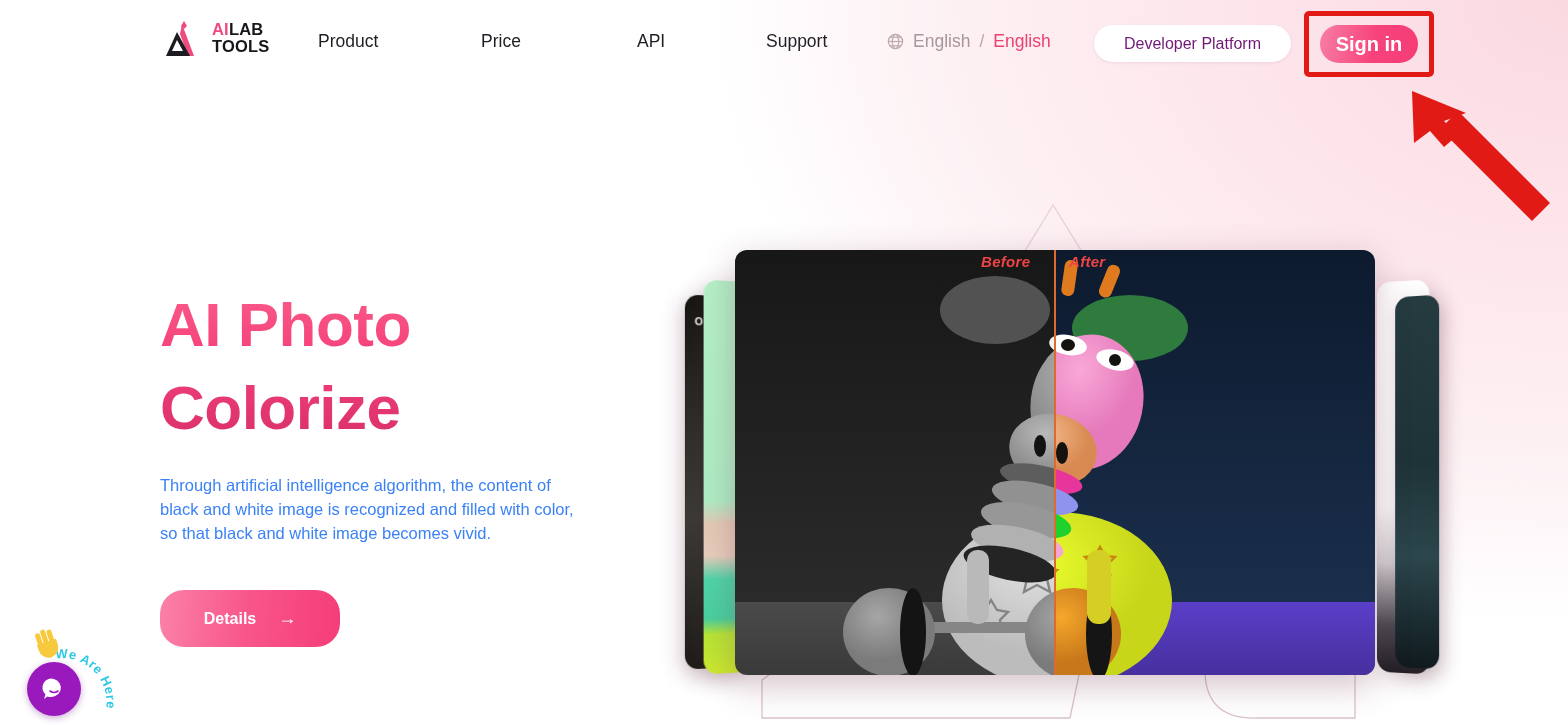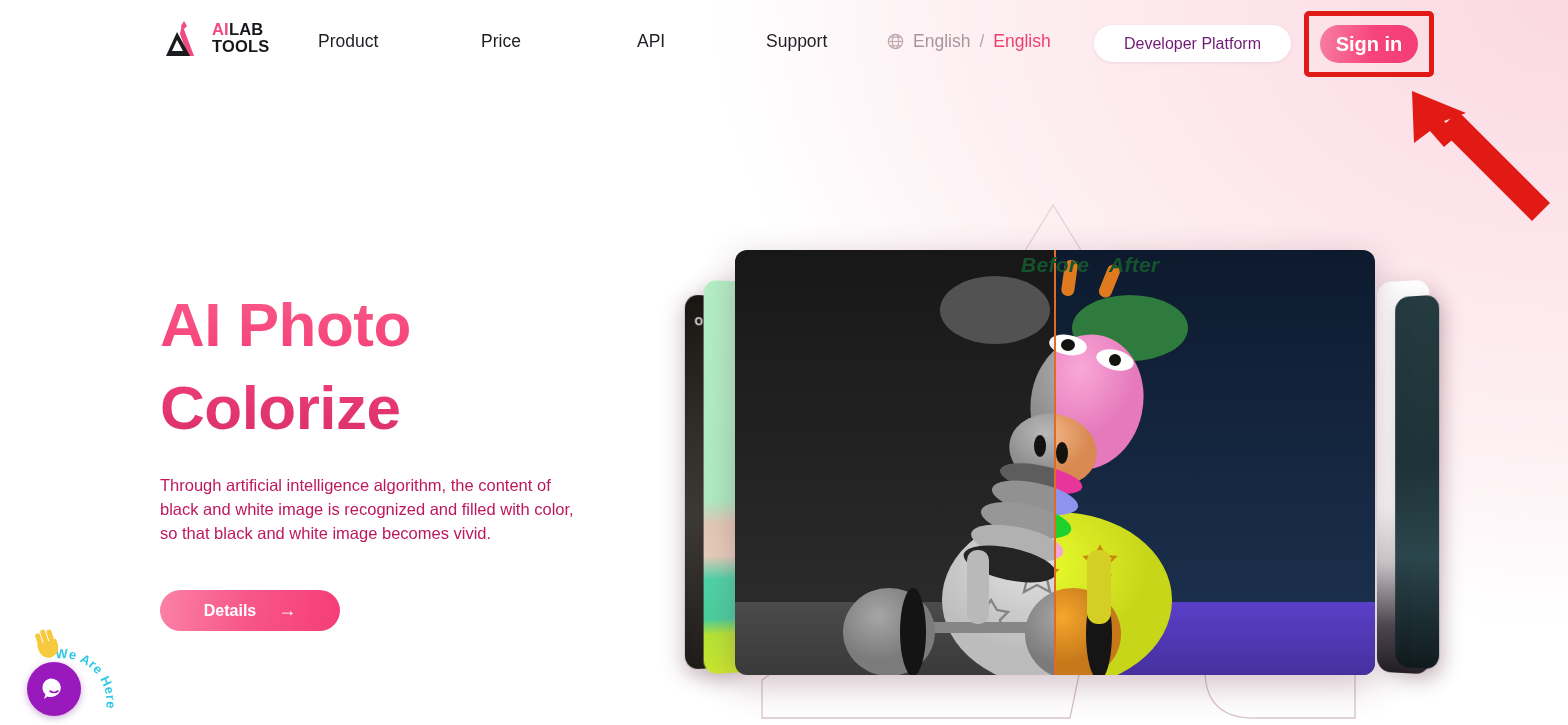--- a/index.html
+++ b/index.html
@@ -78,24 +78,24 @@
   #hero-title {
     font-size:62px; font-weight:bold; line-height:1.34;
     letter-spacing:-0.5px;
     background:linear-gradient(180deg,#fb5d8c 0%,#f5427a 42%,#d72e6b 100%);
     -webkit-background-clip:text; background-clip:text;
     -webkit-text-fill-color:transparent; color:transparent;
     width:400px;
   }
   #hero-desc {
     margin-top:24px; width:420px;
-    font-size:16.5px; line-height:24px; color:#be185d;
+    font-size:16.5px; line-height:24px; color:#3b82f6;
   }
   #details-btn {
-    margin-top:45px; width:180px; height:41px; border-radius:24px;
+    margin-top:45px; width:180px; height:57px; border-radius:24px;
     background:linear-gradient(95deg,#fb81a7 0%,#f8568a 48%,#f53d78 100%);
     color:#ffffff; font-size:16px; font-weight:bold;
     display:flex; align-items:center; justify-content:center; gap:22px;
     cursor:pointer; border:none;
   }
   #details-btn .arrow { font-size:18px; font-weight:normal; }
 
   
   #decor { position:absolute; left:0; top:0; width:1568px; height:725px; z-index:5; pointer-events:none; }
 
@@ -152,23 +152,22 @@
   #before-pane .pane-art { left:0; filter:grayscale(1) brightness(.95); }
   #after-pane  .pane-art { left:-320px; }
 
   #slider-line {
     position:absolute; left:319px; top:0; width:2px; height:425px;
     background:#e06a2b; z-index:6;
   }
 
   .ba-label {
     position:absolute; top:253px; z-index:8;
-    font-size:21px; font-weight:bold; font-style:italic; color:#14532d;
+    font-size:15px; font-weight:bold; font-style:italic; color:#ef4444;
     letter-spacing:.3px;
-    margin-left:40px;
   }
   #label-before { left:981px; }
   #label-after  { left:1069px; }
 
   
   #chat-widget { position:absolute; left:18px; top:625px; width:125px; height:100px; z-index:60; }
   #chat-button {
     position:absolute; left:9px; top:37px; width:54px; height:54px; border-radius:50%;
     background:#9a19bd; display:flex; align-items:center; justify-content:center;
     cursor:pointer; box-shadow:0 2px 7px rgba(100,20,130,.35);

